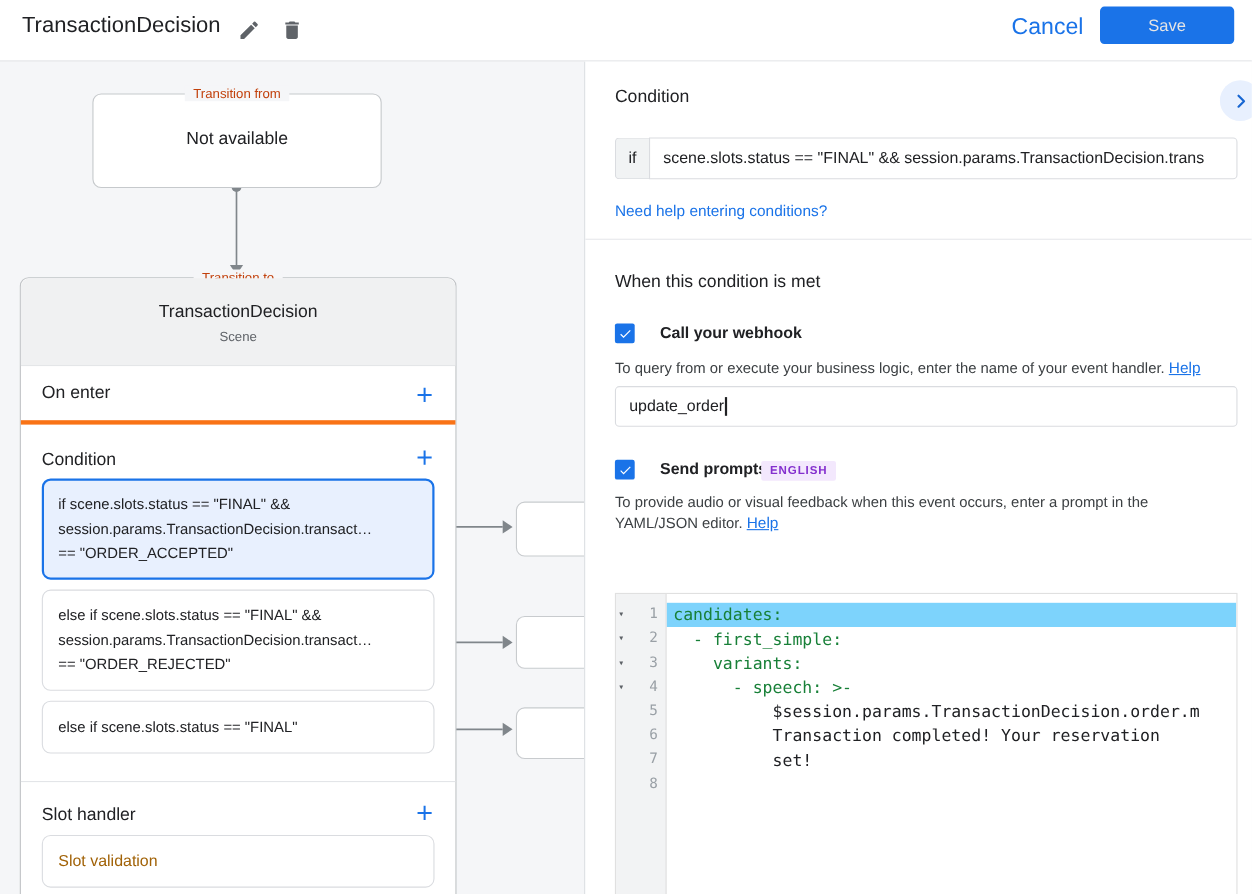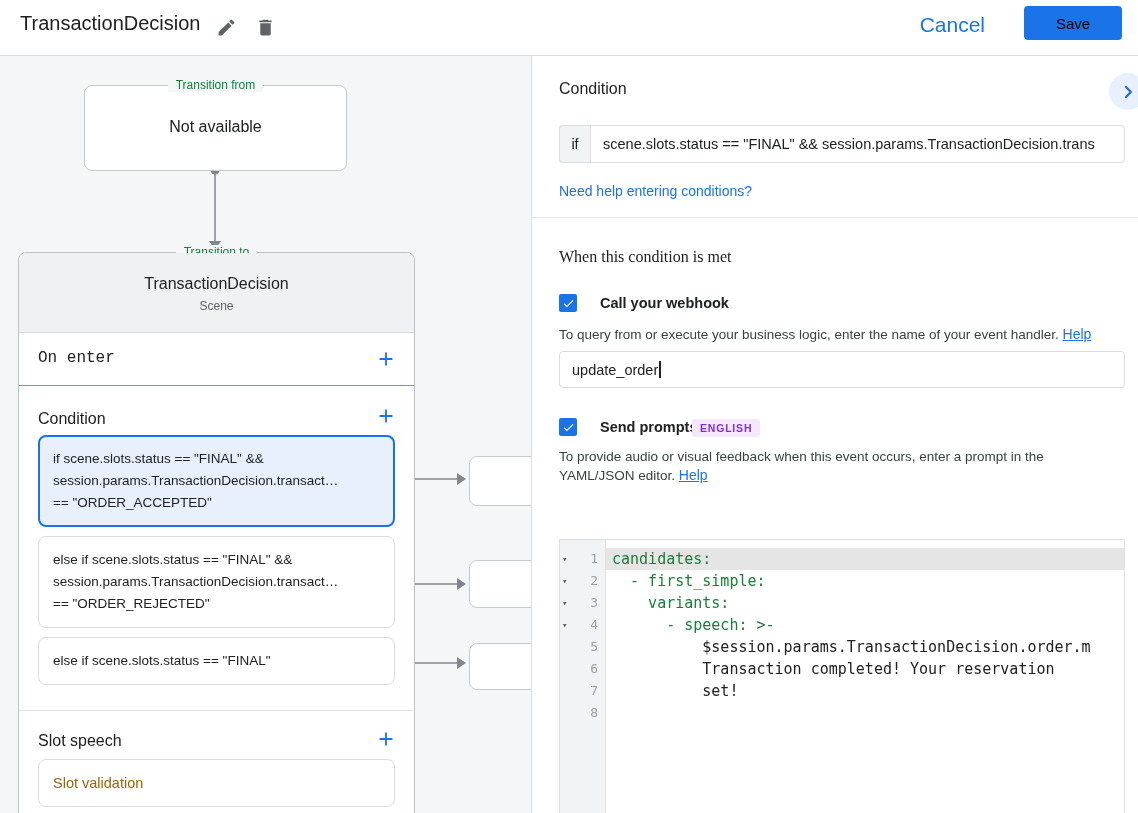--- a/index.html
+++ b/index.html
@@ -9,47 +9,47 @@
   
   .topbar { position:absolute; left:0; top:0; width:1138px; height:56px; background:#fff;
             border-bottom:1px solid #dadce0; }
   .page-title { position:absolute; left:20px; top:12px; font-size:20px; color:#202124; }
   .icon-btn { position:absolute; top:12px; width:30px; height:30px; border:none; background:transparent;
               cursor:pointer; display:flex; align-items:center; justify-content:center; }
   .icon-btn svg { width:21px; height:21px; fill:#5f6368; }
   .edit-btn { left:211px; } .delete-btn { left:250px; }
   .cancel-btn { position:absolute; right:153px; top:13px; border:none; background:transparent;
                 color:#1a73e8; font-size:21px; font-weight:500; cursor:pointer; }
-  .save-btn { position:absolute; right:16px; top:6px; width:98px; height:34px; background:#1a73e8;
-              color:#000000; border:none; border-radius:4px; font-size:15px; font-weight:500; cursor:pointer; }
+  .save-btn { position:absolute; right:16px; top:6px; width:122px; height:34px; background:#1a73e8;
+              color:#e5e5e5; border:none; border-radius:4px; font-size:15px; font-weight:500; cursor:pointer; }
 
   
   .canvas { position:absolute; left:0; top:56px; width:1138px; height:757px; background:#f5f6f8; }
   .flow-svg { position:absolute; left:0; top:0; width:560px; height:757px; pointer-events:none; }
 
   .tf-box { position:absolute; left:84px; top:29px; width:263px; height:86px; background:#fff;
             border:1px solid #c6c9cc; border-radius:8px; }
-  .legend { position:absolute; top:-8px; left:0; right:0; text-align:center; font-size:12px; color:#15803d; }
+  .legend { position:absolute; top:-8px; left:0; right:0; text-align:center; font-size:12px; color:#c2410c; }
   .legend span { background:#f5f6f8; padding:0 8px; }
   .tf-body { position:absolute; left:0; right:0; top:32px; text-align:center; font-size:16px; color:#202124; }
 
   .target-box { position:absolute; left:469px; width:76px; background:#fff; border:1px solid #c8cbce;
                 border-radius:8px; }
 
   .scene-card { position:absolute; left:18px; top:196px; width:397px; height:640px; background:#fff;
                 border:1px solid #c0c3c6; border-radius:8px; }
   .scene-header { position:absolute; left:0; top:0; right:0; height:80px; background:#f0f1f2;
                   border-bottom:1px solid #dadce0; border-radius:8px 8px 0 0; }
   .scene-title { position:absolute; left:0; right:0; top:22px; text-align:center; font-size:16px; color:#202124; }
   .scene-sub { position:absolute; left:0; right:0; top:46px; text-align:center; font-size:12px; color:#5f6368; }
 
   .row-label { font-size:16px; color:#202124; }
   .add-btn { position:absolute; right:14px; width:28px; height:28px; border:none; background:transparent; cursor:pointer; }
   .add-btn svg { width:22px; height:22px; }
-  .on-enter-row { position:absolute; left:0; right:0; top:80px; height:53px; border-bottom:1px solid #f97316;font-family:Liberation Mono, monospace; }
+  .on-enter-row { position:absolute; left:0; right:0; top:80px; height:53px; border-bottom:4px solid #f97316; }
   .on-enter-row .row-label { position:absolute; left:19px; top:16px; }
   .on-enter-row .add-btn { top:13px; }
   .cond-label { position:absolute; left:19px; top:157px; }
   .cond-add { top:150px; }
   .cond-cards { position:absolute; left:19px; right:19px; top:182px; display:flex; flex-direction:column; gap:9px; }
   .cond-card { background:#fff; border:1px solid #dadce0; border-radius:8px; padding:12px 14px;
                font-size:13.5px; line-height:22px; color:#202124; cursor:pointer; }
   .cond-card.selected { background:#e8f0fe; border:2px solid #1a73e8; padding:11px 13px; }
   .card-divider { position:absolute; left:0; right:0; top:457px; height:1px; background:#e3e5e8; }
   .slot-label { position:absolute; left:19px; top:479px; }
@@ -66,21 +66,21 @@
                   background:#e8f0fe; border:none; cursor:pointer; display:flex; align-items:center; justify-content:center; }
   .if-row { position:absolute; left:27px; top:69px; width:566px; height:38px; display:flex; }
   .if-label { width:31px; background:#f1f3f4; border:1px solid #dadce0; border-right:none;
               border-radius:4px 0 0 4px; display:flex; align-items:center; justify-content:center;
               font-size:14.5px; color:#202124; }
   .cond-input { flex:1; border:1px solid #dadce0; border-radius:0 4px 4px 0; font-size:14.5px;
                 color:#202124; padding:0 12px; font-family:"Liberation Sans", sans-serif; outline:none; }
   .help-link { color:#1a73e8; text-decoration:none; font-size:14px; cursor:pointer; }
   .cond-help { position:absolute; left:27px; top:127px; }
   .panel-divider { position:absolute; left:0; top:161px; width:100%; height:1px; background:#e6e8eb; }
-  .when-heading { position:absolute; left:27px; top:192px; font-size:16px; color:#202124;font-family:Liberation Serif, serif; }
+  .when-heading { position:absolute; left:27px; top:192px; font-size:16px; color:#202124; }
 
   .checkbox { position:absolute; left:27px; width:18px; height:18px; background:#1a73e8; border-radius:2px;
               display:flex; align-items:center; justify-content:center; cursor:pointer; }
   .cb-webhook { top:238px; } .cb-prompts { top:362px; }
   .cb-label { position:absolute; left:68px; font-size:14.5px; font-weight:bold; color:#202124; }
   .lbl-webhook { top:239px; } .lbl-prompts { top:363px; }
   .helper { position:absolute; left:27px; width:570px; font-size:13.5px; line-height:19px; color:#3c4043; }
   .helper-webhook { top:269px; }
   .helper-prompts { top:391px; width:562px; }
   .helper a { text-decoration:underline; }
@@ -99,21 +99,21 @@
   
   .editor { position:absolute; left:27px; top:483px; width:566px; height:290px; border:1px solid #e0e0e0;
             background:#fff; display:flex; overflow:hidden; font-family:"DejaVu Sans Mono", monospace; }
   .gutter { width:46px; background:#f2f3f4; border-right:1px solid #e0e0e0; padding-top:8px; flex:none; }
   .gutter-row { height:22px; position:relative; }
   .fold { position:absolute; left:2px; top:0; font-size:9px; color:#5f6368; line-height:22px; cursor:pointer; }
   .lineno { position:absolute; right:7px; top:0; font-size:13px; color:#9aa0a6; line-height:22px; }
   .code { flex:1; padding-top:8px; overflow:hidden; }
   .code-row { height:22px; line-height:22px; font-size:15px; white-space:pre; padding-left:6px; color:#202124; }
   .code-row.key { color:#188038; }
-  .code-row.highlight { background:#e5e5e5; }
+  .code-row.highlight { background:#7dd3fc; }
 </style>
 </head>
 <body>
 
 <div class="topbar">
   <div class="page-title">TransactionDecision</div>
   <button class="icon-btn edit-btn">
     <svg viewBox="0 0 24 24">
         <path d="M3 17.25V21h3.75L17.8 9.94l-3.75-3.75L3 17.25zM20.7 7.04c.39-.39.39-1.02 0-1.41l-2.34-2.34a.996.996 0 0 0-1.41 0l-1.83 1.83 3.75 3.75 1.83-1.83z"></path>
       </svg>
@@ -185,21 +185,21 @@
           <div>else if scene.slots.status == "FINAL" &amp;&amp;</div>
           <div>session.params.TransactionDecision.transact…</div>
           <div>== "ORDER_REJECTED"</div>
         </div>
         <div class="cond-card">
           <div>else if scene.slots.status == "FINAL"</div>
         </div>
       </div>
 
     <div class="card-divider"></div>
-    <span class="row-label slot-label">Slot speech</span>
+    <span class="row-label slot-label">Slot handler</span>
     <button class="add-btn slot-add">
       <svg viewBox="0 0 24 24">
           <path d="M12 5v14M5 12h14" stroke="#1a73e8" stroke-width="2" fill="none"></path>
         </svg>
     </button>
     <div class="slot-card">Slot validation</div>
   </div>
 </div>
 
 <div class="panel">

